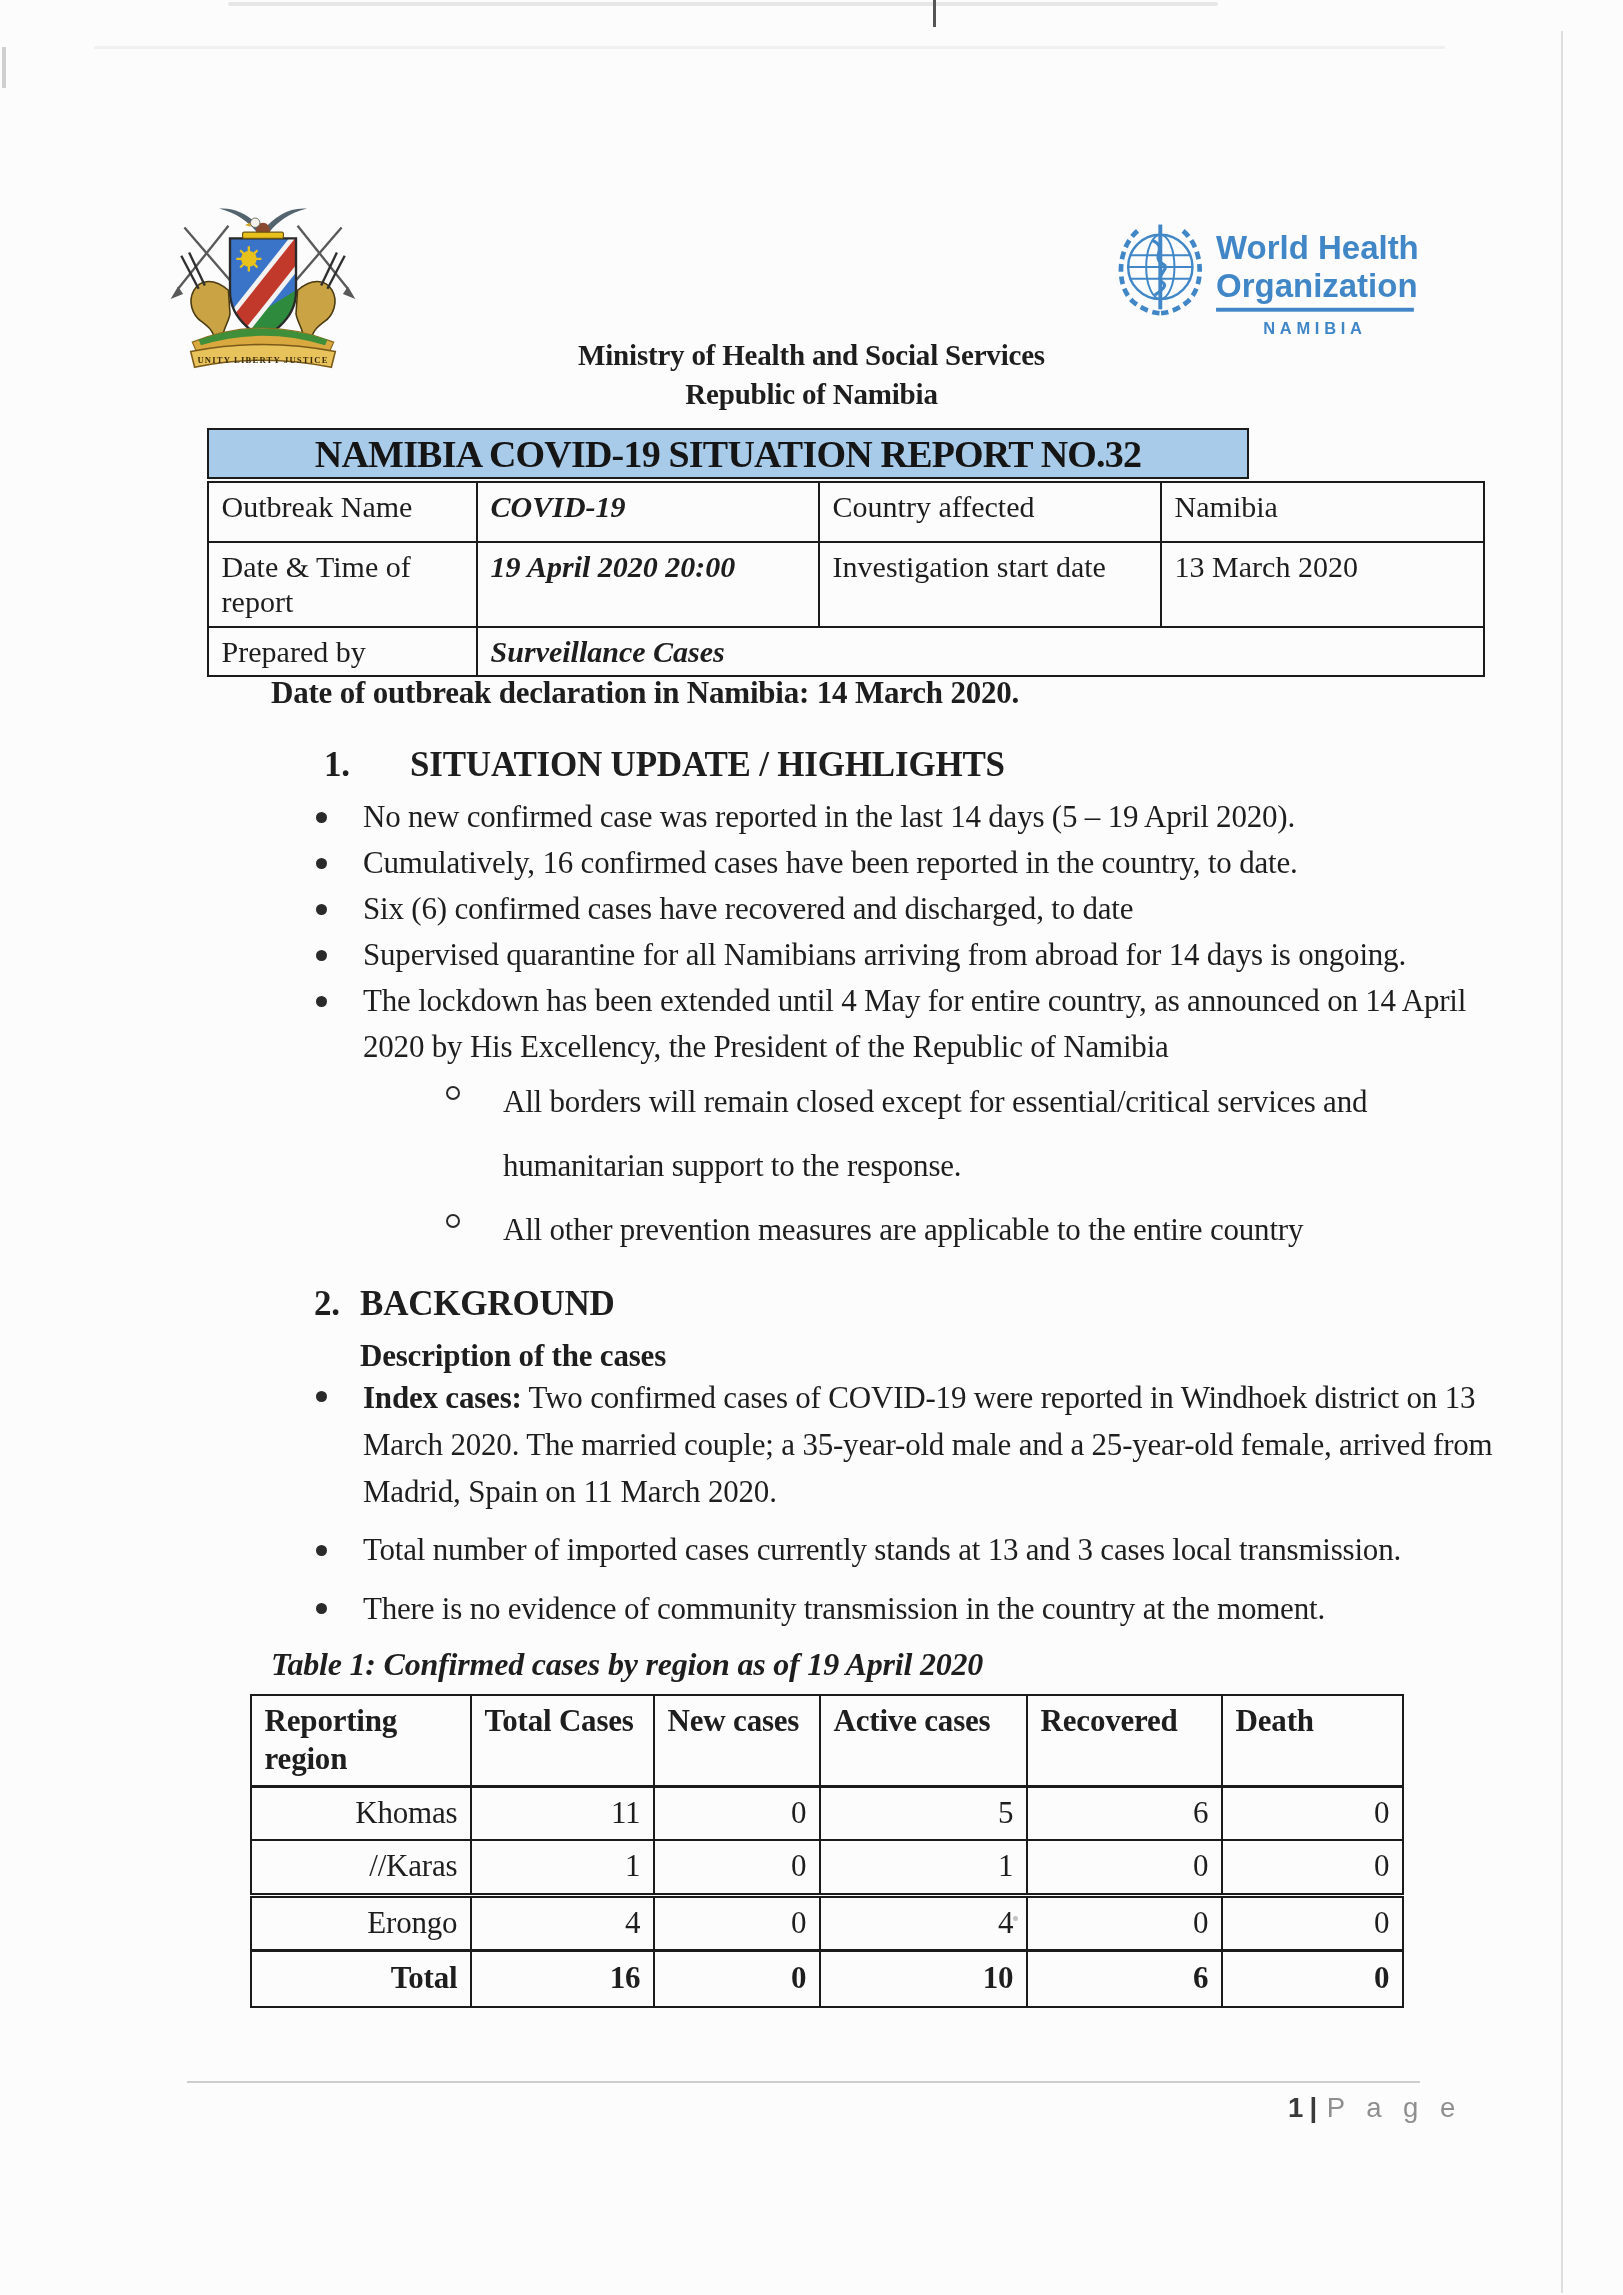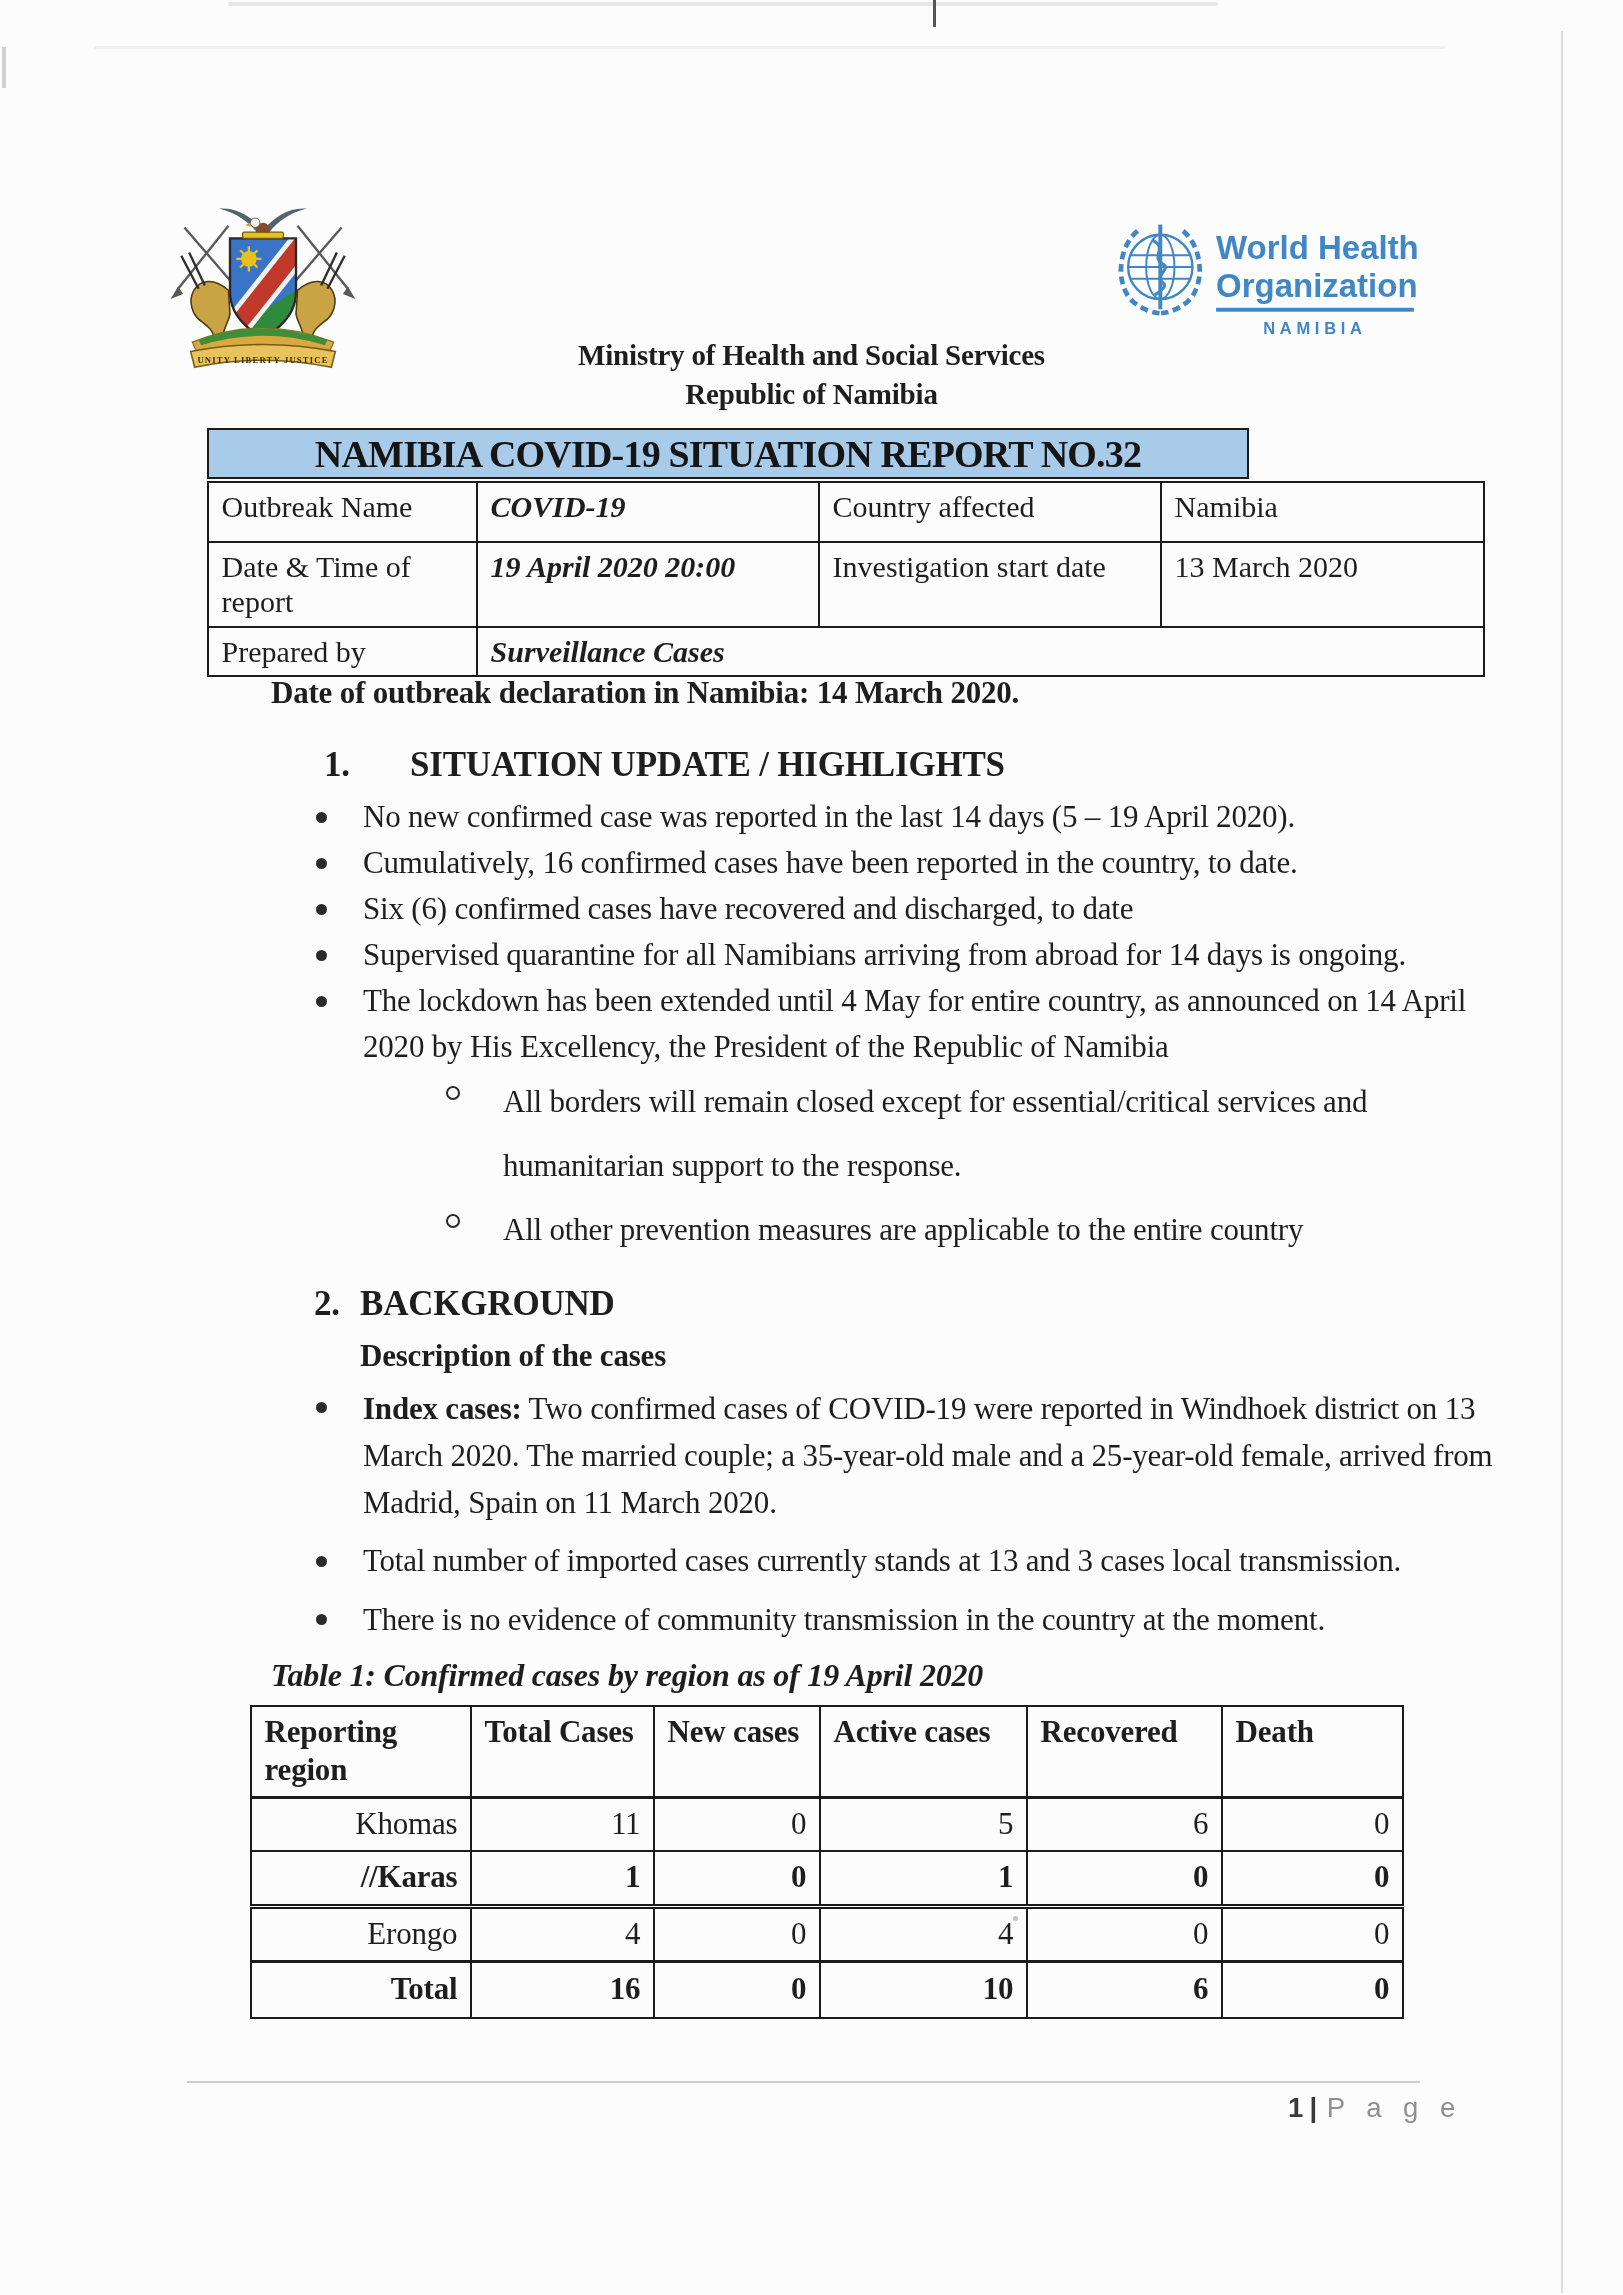--- a/index.html
+++ b/index.html
@@ -61,31 +61,31 @@
   .subtitle { padding-left:360px; font-size:31px; font-weight:bold; letter-spacing:-0.2px; }
   .caption { padding-left:271px; font-size:32px; font-weight:bold; font-style:italic;
              letter-spacing:-0.2px; }
   
   .t1 { border-collapse:collapse; margin-left:250px; margin-top:11px;
         table-layout:fixed; width:1152px; }
   .t1 td, .t1 th { border:2.4px solid #1b1b1b; vertical-align:top; text-align:left;
                    padding:6.3px 12.6px; font-size:31px; line-height:38px; letter-spacing:-0.2px;margin-top:11px; }
   .t1 th { font-weight:bold; height:66px; border-bottom:3.1px solid #1b1b1b; }
   .t1 td { height:39px;text-align:right; }
-  .t1 tr.karas td { border-bottom:5.5px double #1b1b1b;font-weight:bold; }
+  .t1 tr.karas td { border-bottom:5.5px double #1b1b1b; }
   .t1 tr.total td { font-weight:bold; border-top:3.1px solid #1b1b1b; height:41px; }
   
   .footer-line { position:absolute; left:187px; top:2081px; width:1233px; height:1.6px;
                  background:#cdcdcd; }
   .footer { position:absolute; left:1288px; top:2092px; font-family:"Liberation Sans",sans-serif;
             font-size:27.5px; color:#3a3a3a; }
   .footer .pg-label { color:#8f8f8f; letter-spacing:7px; margin-left:9.4px; }
   .footer .sep { margin-left:6.3px; font-weight:bold; }
   .footer .num { font-weight:bold; }
-  .mt14 { margin-top:11px; } .mt16 { margin-top:12.6px; } .mt18 { margin-top:14px; }
+  .mt14 { } .mt16 { margin-top:12.6px; } .mt18 { margin-top:14px; }
   .mt26 { margin-top:20.4px; } .mt12 { margin-top:9.4px; }
   .idx { line-height:47px; }
 </style>
 </head>
 <body>
 
 <div class="page">
 
   <div class="artifact smudge-top"></div>
   <div class="artifact smudge-top2"></div>

